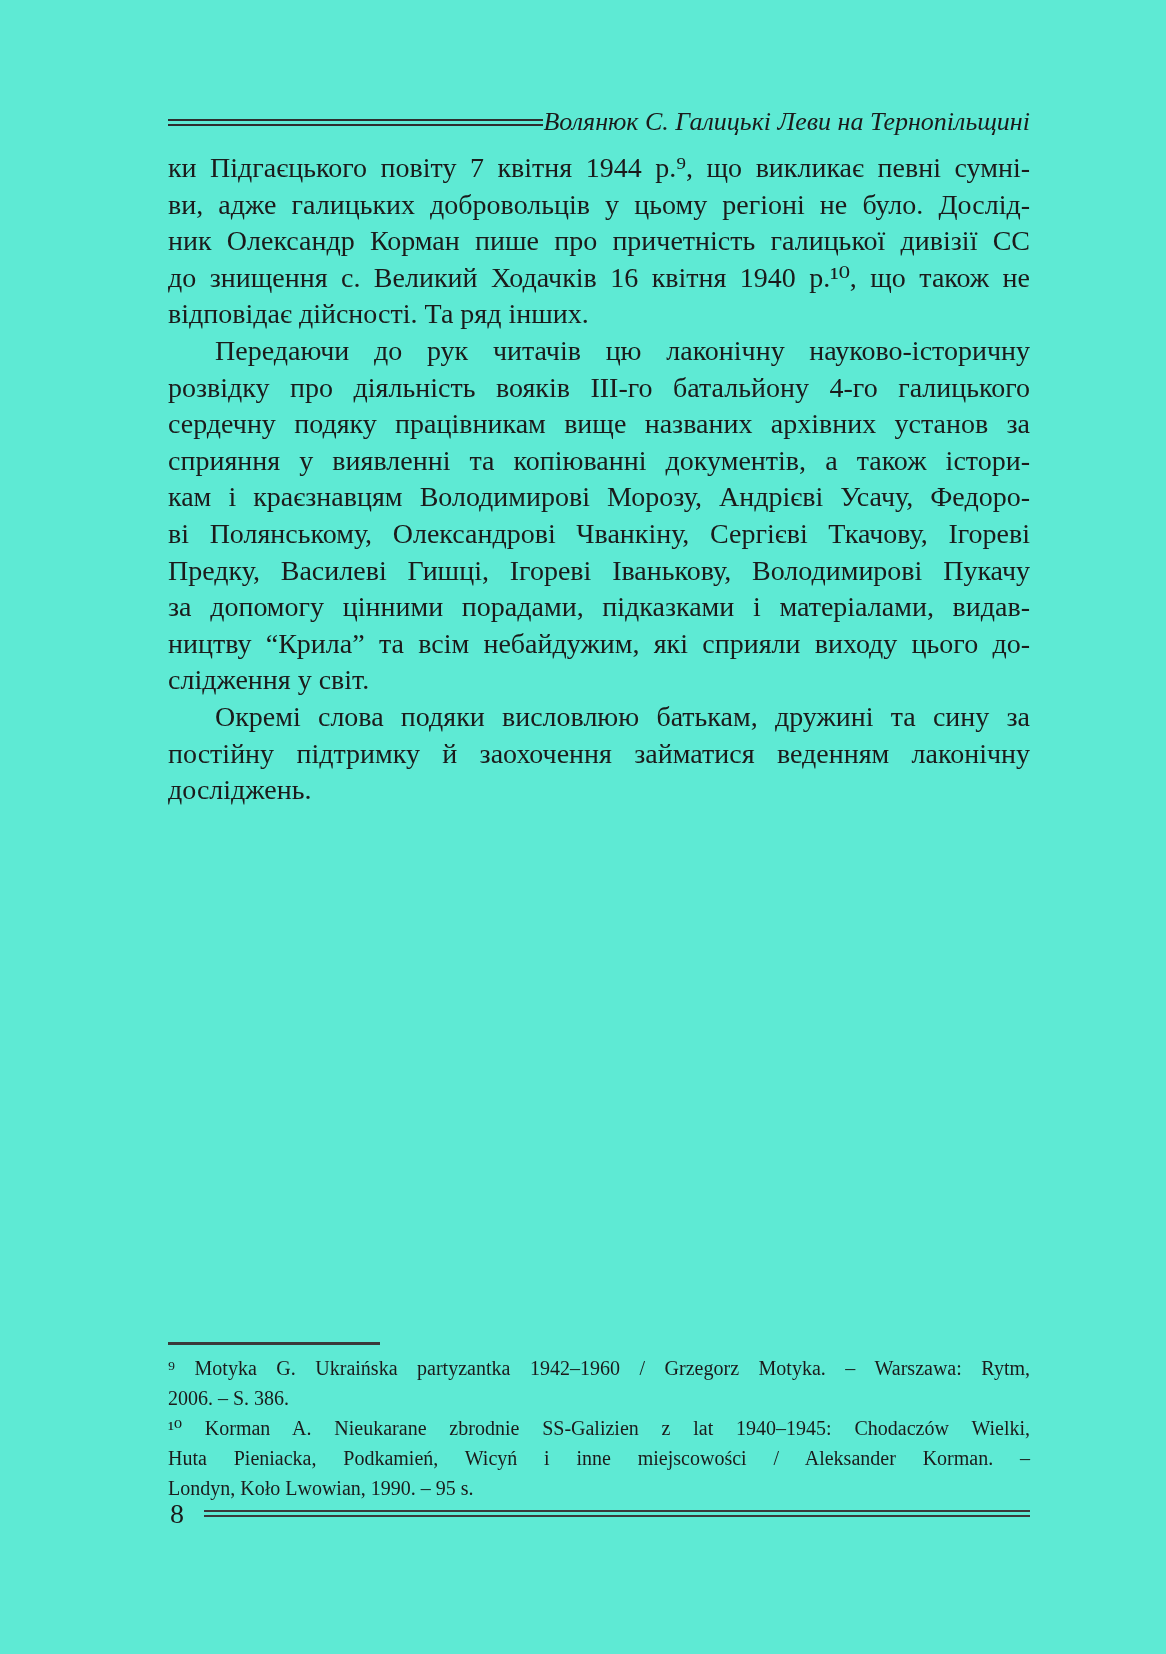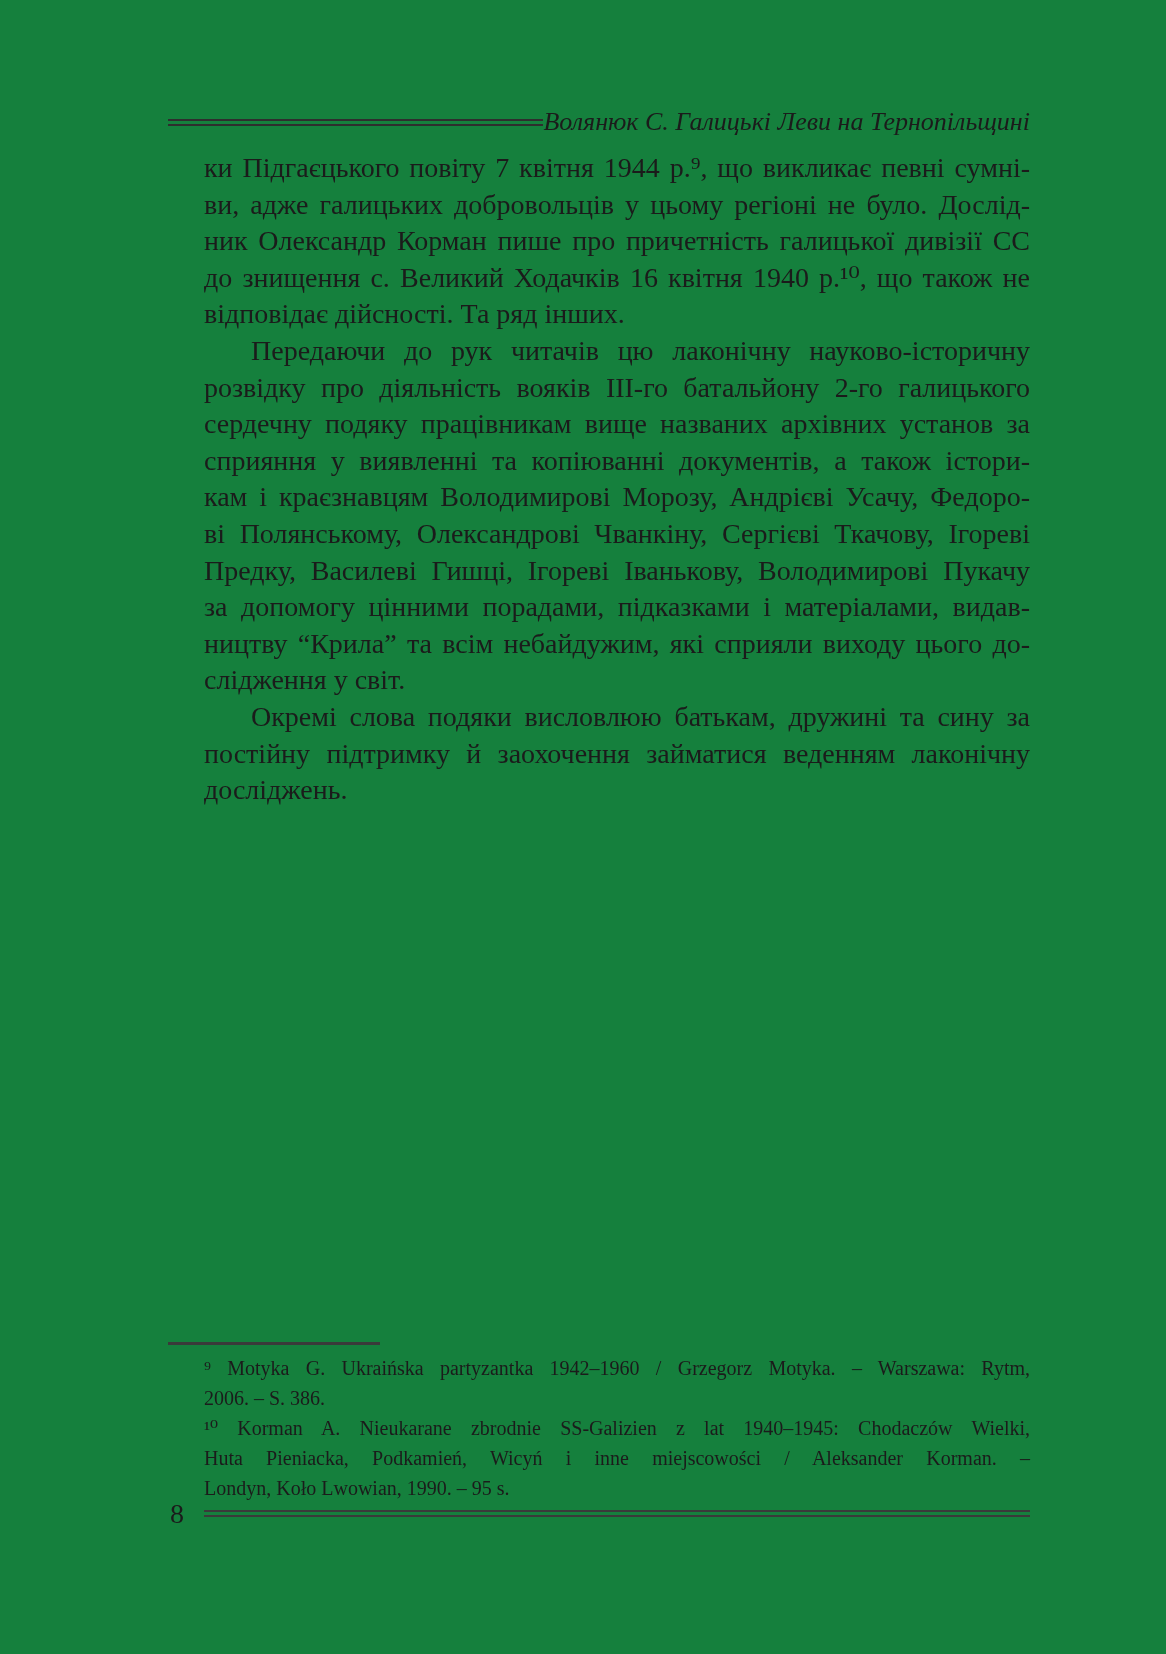--- a/index.html
+++ b/index.html
@@ -47,21 +47,20 @@
     left: 168px;
     width: 862px;
     top: 150px;
     font-size: 28px;
     line-height: 36.6px;
   }
   .line {
     text-align: justify;
     text-align-last: justify;
     white-space: normal;
-    margin-left: 36px;
   }
   .line.last {
     text-align: left;
     text-align-last: left;
   }
   .line.indent {
     text-indent: 47px;
   }
 
   
@@ -101,38 +100,38 @@
     right: 0;
     top: 12px;
     height: 3px;
     border-top: 2px solid #3a3a3a;
     border-bottom: 2px solid #3a3a3a;
   }
 </style>
 </head>
 <body>
 
-<div class="page" style="background: #15803d; color: rgb(27, 27, 27);">
+<div class="page" style="background: #5eead4; color: rgb(27, 27, 27);">
 
   <div class="page-header">
     <div class="header-rule"></div>
     <span class="running-title">Волянюк С. Галицькі Леви на Тернопільщині</span>
   </div>
 
   <div class="page-body">
     <div class="paragraph">
         <div class="line">ки Підгаєцького повіту 7 квітня 1944 р.⁹, що викликає певні сумні-</div>
         <div class="line">ви, адже галицьких добровольців у цьому регіоні не було. Дослід-</div>
         <div class="line">ник Олександр Корман пише про причетність галицької дивізії СС</div>
         <div class="line">до знищення с. Великий Ходачків 16 квітня 1940 р.¹⁰, що також не</div>
         <div class="line last">відповідає дійсності. Та ряд інших.</div>
       </div>
     <div class="paragraph">
         <div class="line indent">Передаючи до рук читачів цю лаконічну науково-історичну</div>
-        <div class="line">розвідку про діяльність вояків ІІІ-го батальйону 2-го галицького</div>
+        <div class="line">розвідку про діяльність вояків ІІІ-го батальйону 4-го галицького</div>
         <div class="line">сердечну подяку працівникам вище названих архівних установ за</div>
         <div class="line">сприяння у виявленні та копіюванні документів, а також істори-</div>
         <div class="line">кам і краєзнавцям Володимирові Морозу, Андрієві Усачу, Федоро-</div>
         <div class="line">ві Полянському, Олександрові Чванкіну, Сергієві Ткачову, Ігореві</div>
         <div class="line">Предку, Василеві Гишці, Ігореві Іванькову, Володимирові Пукачу</div>
         <div class="line">за допомогу цінними порадами, підказками і матеріалами, видав-</div>
         <div class="line">ництву “Крила” та всім небайдужим, які сприяли виходу цього до-</div>
         <div class="line last">слідження у світ.</div>
       </div>
     <div class="paragraph">

